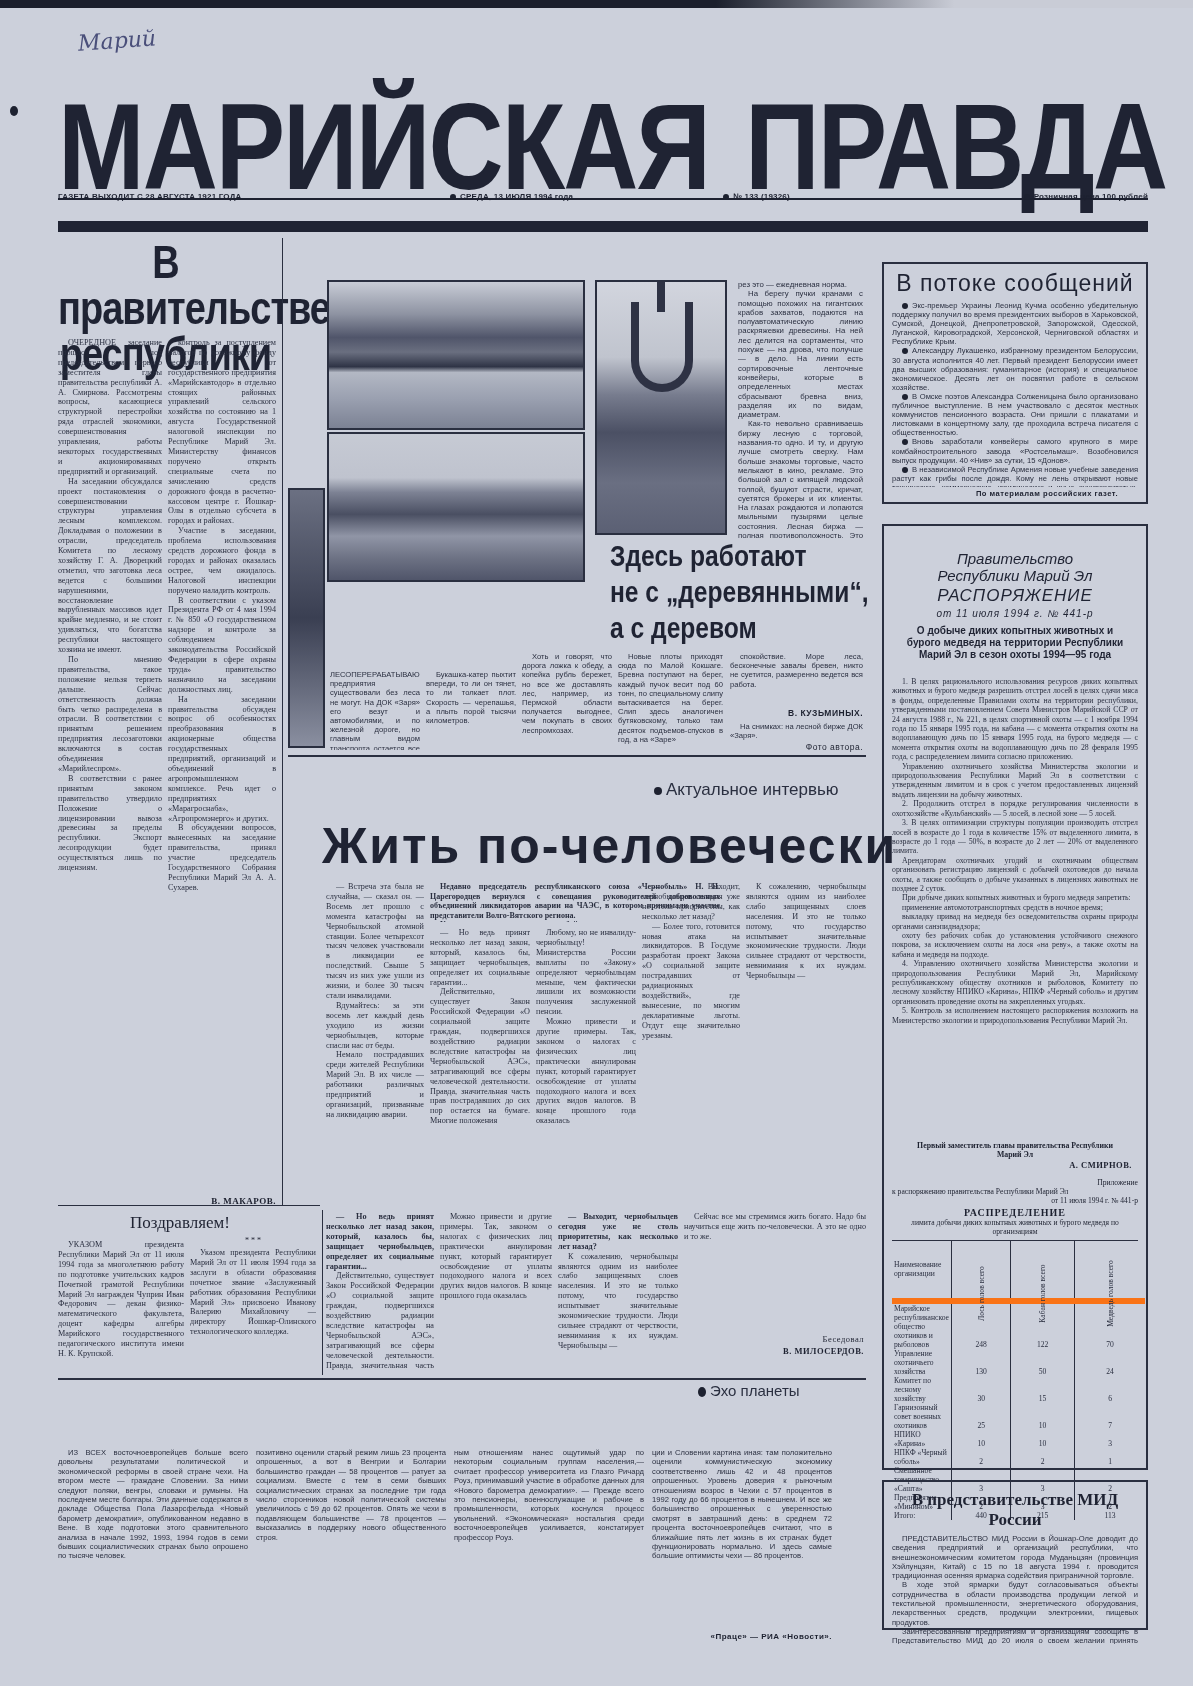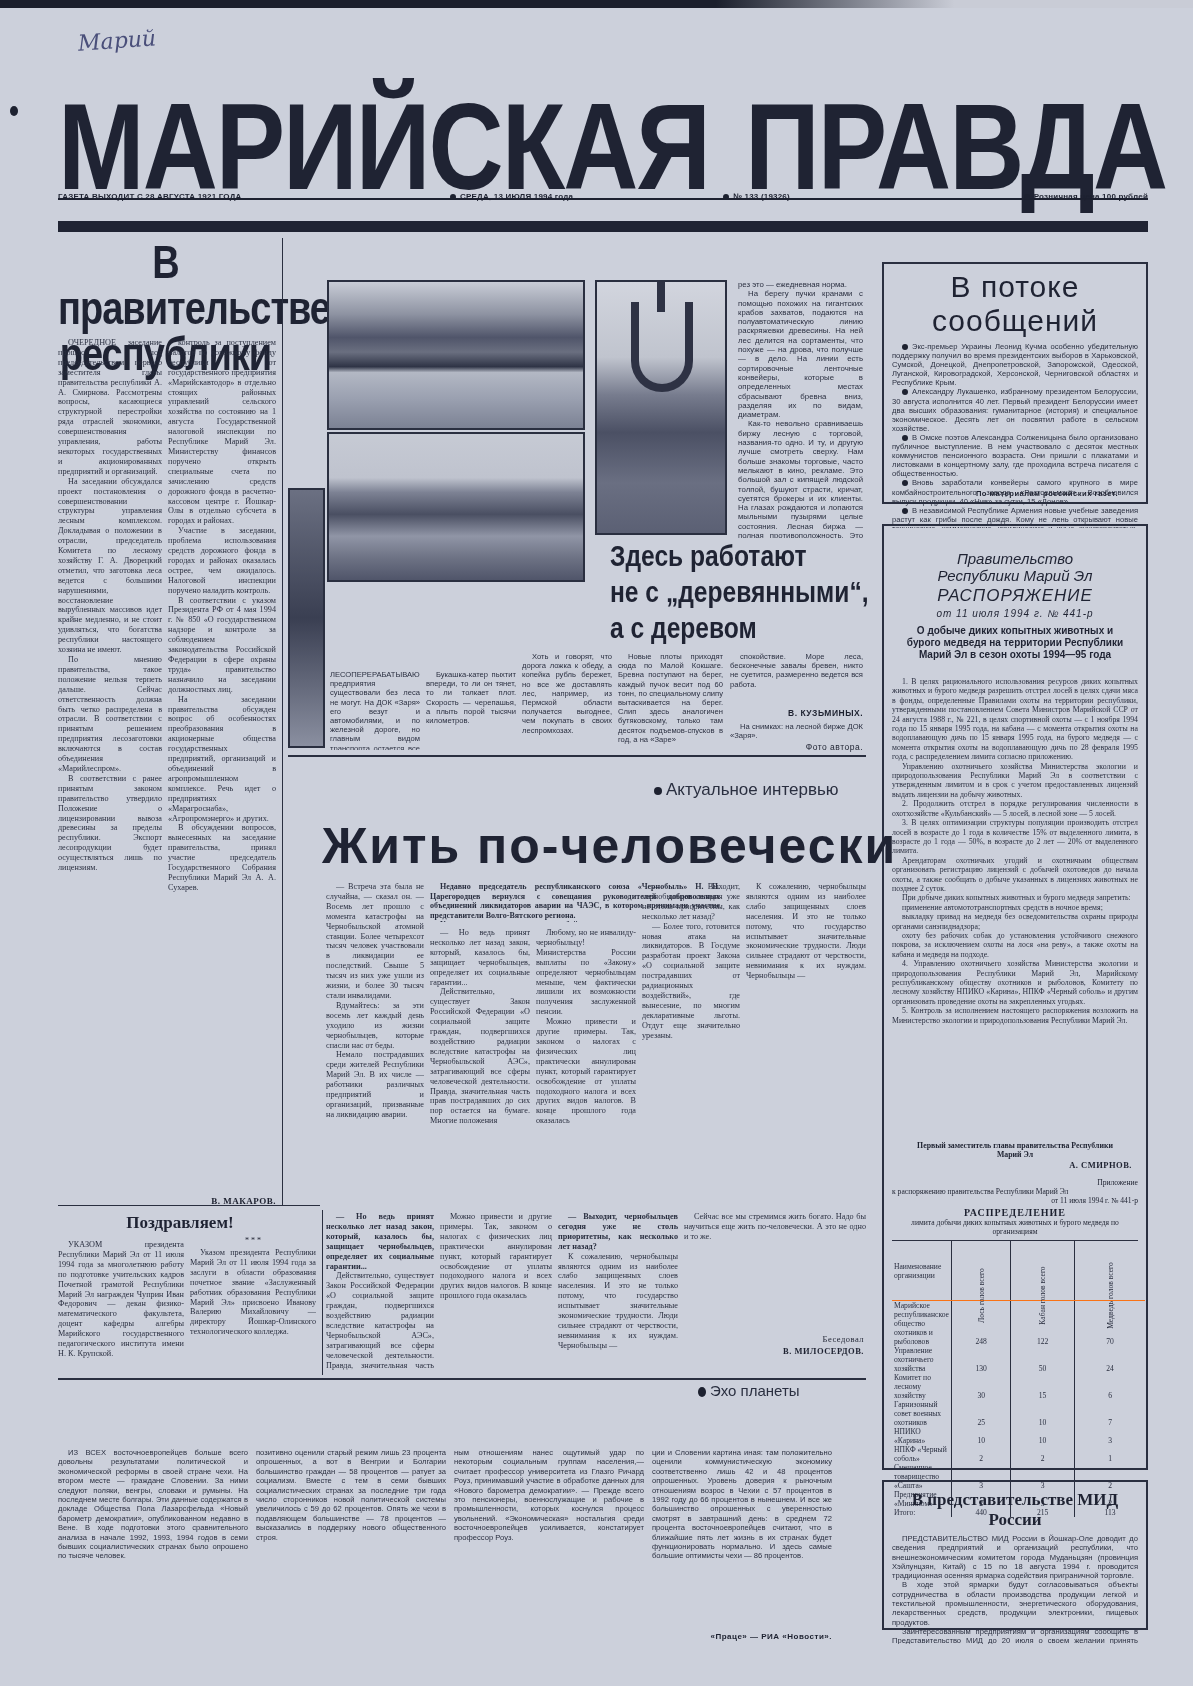--- a/index.html
+++ b/index.html
@@ -36,26 +36,26 @@
   .photo-3 .arm { position: absolute; left: 60px; top: 0; width: 8px; height: 30px; background: #2e3244; }
   .photo-4 { left: 288px; top: 488px; width: 37px; height: 260px; background: linear-gradient(180deg,#6b7082,#3a3f52 50%,#8a8fa0); }
 
   .h-wood { position: absolute; left: 610px; top: 538px; width: 260px; font-family: "Liberation Sans", sans-serif; font-weight: 900; font-size: 30px; line-height: 36px; color: #1f2333; transform: scaleX(0.82); transform-origin: left; letter-spacing: 0; white-space: nowrap; }
 
   .box { position: absolute; border: 2px solid #2a2f40; }
   .box-title { text-align: center; font-family: "Liberation Sans", sans-serif; color: #1f2333; }
 
   .kicker { position: absolute; font-family: "Liberation Sans", sans-serif; font-size: 17px; color: #2a2f40; white-space: nowrap; }
   .h-live { position: absolute; left: 322px; top: 818px; width: 545px; font-family: "Liberation Sans", sans-serif; font-weight: 900; font-size: 50px; line-height: 56px; color: #1f2333; letter-spacing: 2px; white-space: nowrap; }
-  .h-congrats { position: absolute; left: 60px; top: 1213px; width: 240px; text-align: center; font-family: "Liberation Serif", serif; font-weight: bold; font-size: 17px; color: #1f2333; }
+  .h-congrats { position: absolute; left: 60px; top: 1213px; width: 240px; text-align: center; font-family: "Liberation Serif", serif; font-weight: normal; font-size: 17px; color: #1f2333; }
   .h-czech { position: absolute; left: 58px; top: 1400px; width: 770px; font-family: "Liberation Sans", sans-serif; font-weight: 900; font-size: 30px; line-height: 36px; color: #1f2333; white-space: nowrap; letter-spacing: 0.5px; }
 
   table.dist { border-collapse: collapse; width: 100%; font-size: 7.6px; line-height: 9px; color: #2a2f40; }
   table.dist th, table.dist td { padding: 0 2px; vertical-align: bottom; }
-  table.dist th { font-weight: normal; border-bottom: 1px solid #f97316; height: 60px; }
+  table.dist th { font-weight: normal; border-bottom: 6px solid #f97316; height: 60px; }
   table.dist th.vert span { display: inline-block; transform: rotate(-90deg); white-space: nowrap; }
   table.dist td.num { text-align: center; width: 32px; }
   table.dist td.num, table.dist th.vert { border-left: 1px solid #2a2f40; }
   .sig { text-align: right; font-weight: bold; font-size: 8.5px; letter-spacing: 0.5px; }
   .center { text-align: center; }
   .bold { font-weight: bold; }
 </style>
 </head>
 <body>
 
@@ -130,21 +130,21 @@
   </div>
   <div class="sig sans" style="position:absolute;left:730px;top:708px;width:133px">В. КУЗЬМИНЫХ.</div>
   <div class="col-text sans" style="left:730px;top:722px;width:133px;height:20px;font-size:7.6px;line-height:9.2px">
     <p>На снимках: на лесной бирже ДОК «Заря».</p>
   </div>
   <div class="sig sans" style="position:absolute;left:730px;top:742px;width:133px;font-weight:normal">Фото автора.</div>
 
   <div class="hrule" style="left:288px;top:755px;width:578px"></div>
 
   <div class="box" style="left:882px;top:262px;width:266px;height:242px">
-    <div class="box-title" style="font-size:30px;margin-top:6px;letter-spacing:1px">В потоке сообщений</div>
+    <div class="box-title" style="font-size:23px;margin-top:6px;letter-spacing:1px">В потоке сообщений</div>
     <div class="col-text sans" style="position:relative;margin:4px 8px 0;width:246px;height:186px;font-size:7.6px;line-height:9.1px">
       <p><i class="bullet"></i><span>Экс-премьер Украины Леонид Кучма особенно убедительную поддержку получил во время президентских выборов в Харьковской, Сумской, Донецкой, Днепропетровской, Запорожской, Одесской, Луганской, Кировоградской, Херсонской, Черниговской областях и Республике Крым.</span></p>
       <p><i class="bullet"></i><span>Александру Лукашенко, избранному президентом Белоруссии, 30 августа исполнится 40 лет. Первый президент Белоруссии имеет два высших образования: гуманитарное (история) и специальное экономическое. Десять лет он посвятил работе в сельском хозяйстве.</span></p>
       <p><i class="bullet"></i><span>В Омске поэтов Александра Солженицына было организовано публичное выступление. В нем участвовало с десяток местных коммунистов пенсионного возраста. Они пришли с плакатами и листовками в концертному залу, где проходила встреча писателя с общественностью.</span></p>
       <p><i class="bullet"></i><span>Вновь заработали конвейеры самого крупного в мире комбайностроительного завода «Ростсельмаш». Возобновился выпуск продукции. 40 «Нив» за сутки, 15 «Донов».</span></p>
       <p><i class="bullet"></i><span>В независимой Республике Армения новые учебные заведения растут как грибы после дождя. Кому не лень открывают новые технические, коммерческие, юридические и иные «университеты», «высшие школы», «колледжи» и даже академии. И все они, конечно, платные, доступные в основном детям разбогатевших нуворишей, занимающихся спекуляцией.</span></p>
     </div>
     <div class="sig sans" style="position:absolute;right:28px;bottom:4px;font-size:7.6px">По материалам российских газет.</div>
   </div>
 

